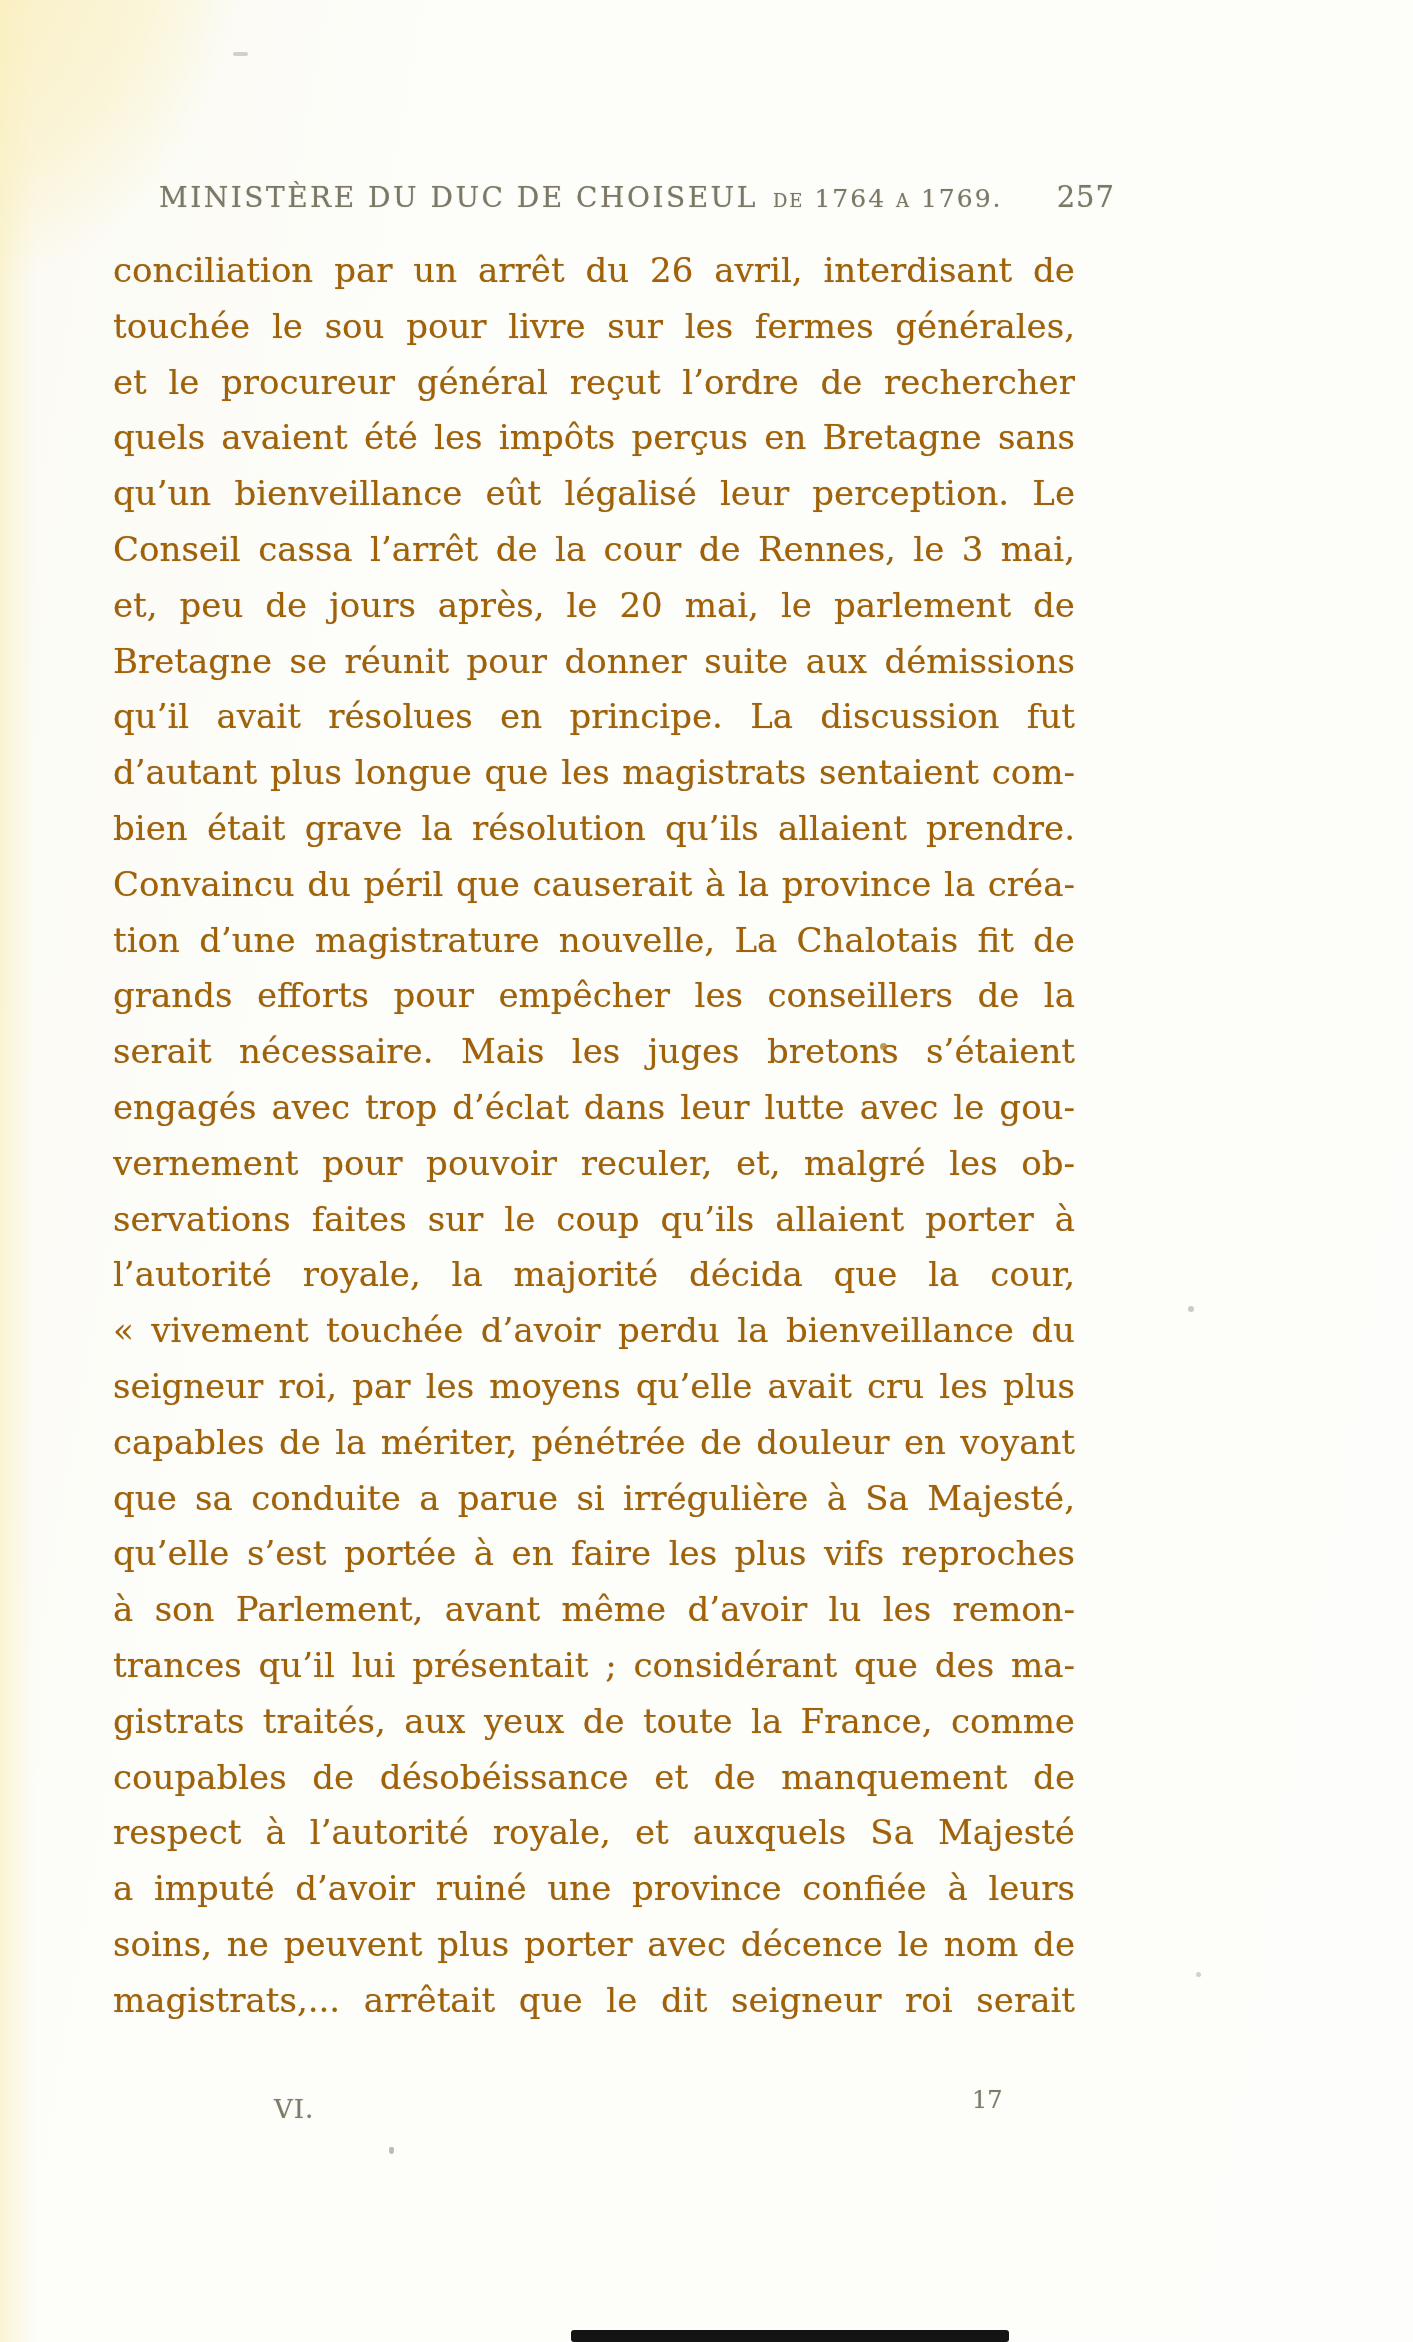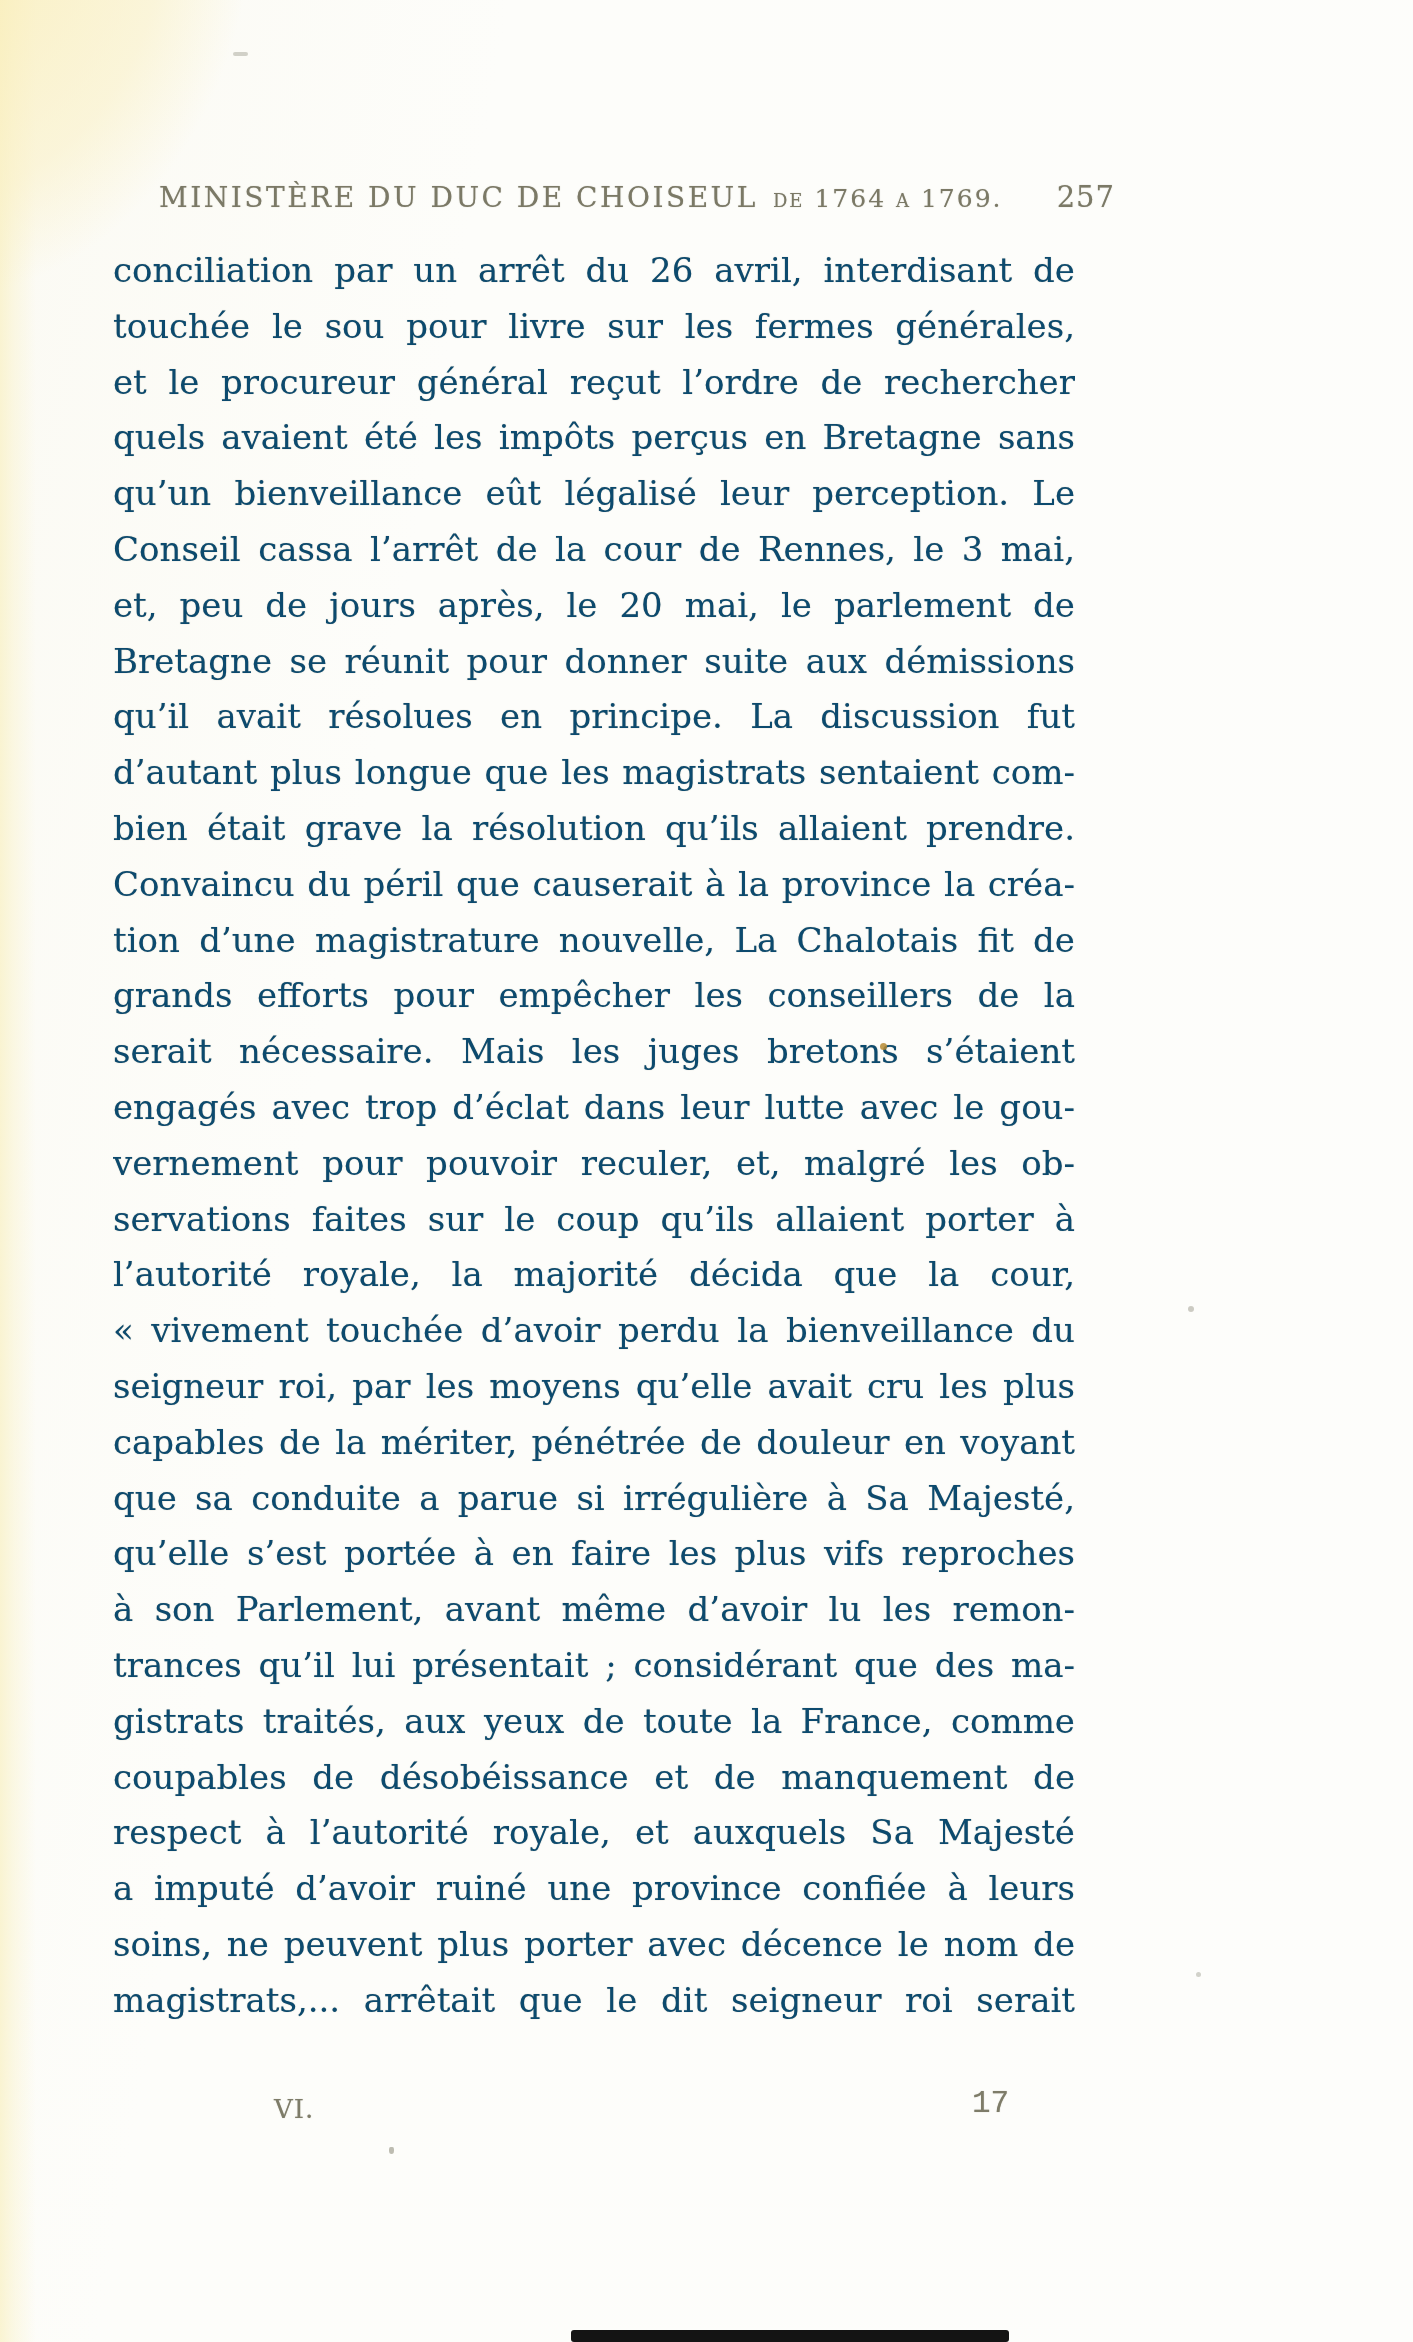--- a/index.html
+++ b/index.html
@@ -36,21 +36,21 @@
   .running-header .title-dates {
     font-size: 25px; letter-spacing: 2px; font-variant: small-caps; margin-left: 10px;
   }
   .running-header .page-number {
     font-size: 29px; letter-spacing: 1px;
   }
 
   .page-text {
     position: absolute;
     left: 113px; top: 243px; width: 962px;
-    color: #0c4a6e;
+    color: #a16207;
     font-size: 34px;
     text-shadow: 0 0 1px rgba(125,123,104,0.55);
   }
   .page-text .line {
     text-align: justify;
     text-align-last: justify;
     line-height: 55.8px;
     height: 55.8px;
     overflow: hidden;
     white-space: normal;
@@ -59,22 +59,21 @@
   .page-footer {
     position: absolute; left: 0; top: 2086px; width: 1413px; height: 50px;
     color: #7e7c69; text-shadow: 0 0 1px rgba(125,123,104,0.5); margin-left: 34px;
   }
   .volume-label {
     position: absolute; left: 240px; top: 8px;
     font-size: 26px; letter-spacing: 1px;
   }
   .signature-number {
     position: absolute; left: 938px; top: 0;
-    font-size: 31px;
-    font-family: Liberation Mono, monospace;
+    font-size: 24px;
   }
 
   
   .speck { position: absolute; border-radius: 50%; pointer-events: none; }
   .speck-orange { left: 880px; top: 1043px; width: 7px; height: 7px; background: #b68a33; opacity: 0.85; }
   .speck-dash   { left: 233px; top: 52px;  width: 15px; height: 4px; background: rgba(130,128,112,0.35); border-radius: 2px; }
   .speck-right1 { left: 1188px; top: 1306px; width: 6px; height: 6px; background: rgba(130,128,112,0.40); }
   .speck-right2 { left: 1196px; top: 1972px; width: 5px; height: 5px; background: rgba(130,128,112,0.35); }
   .speck-footer { left: 389px; top: 2147px; width: 5px; height: 7px; background: rgba(125,123,104,0.5); border-radius: 40% 40% 60% 60%; }
 

